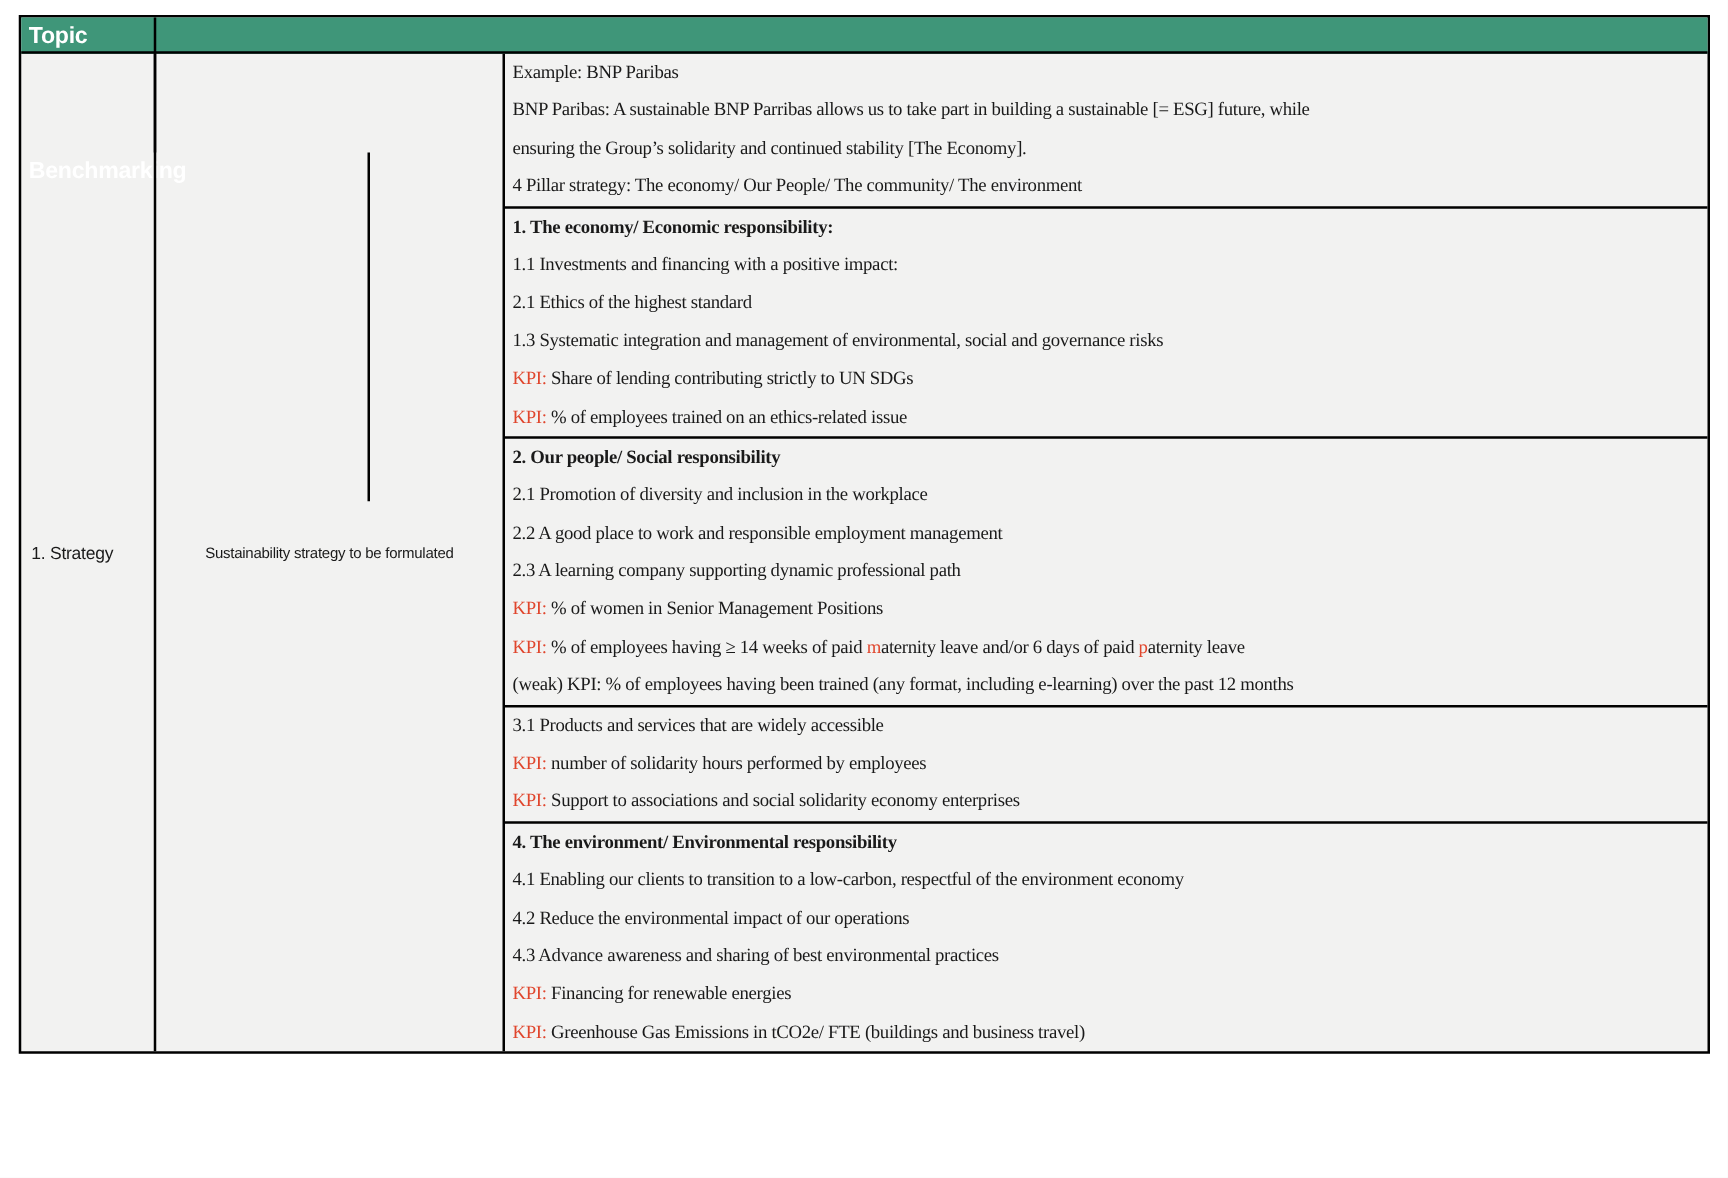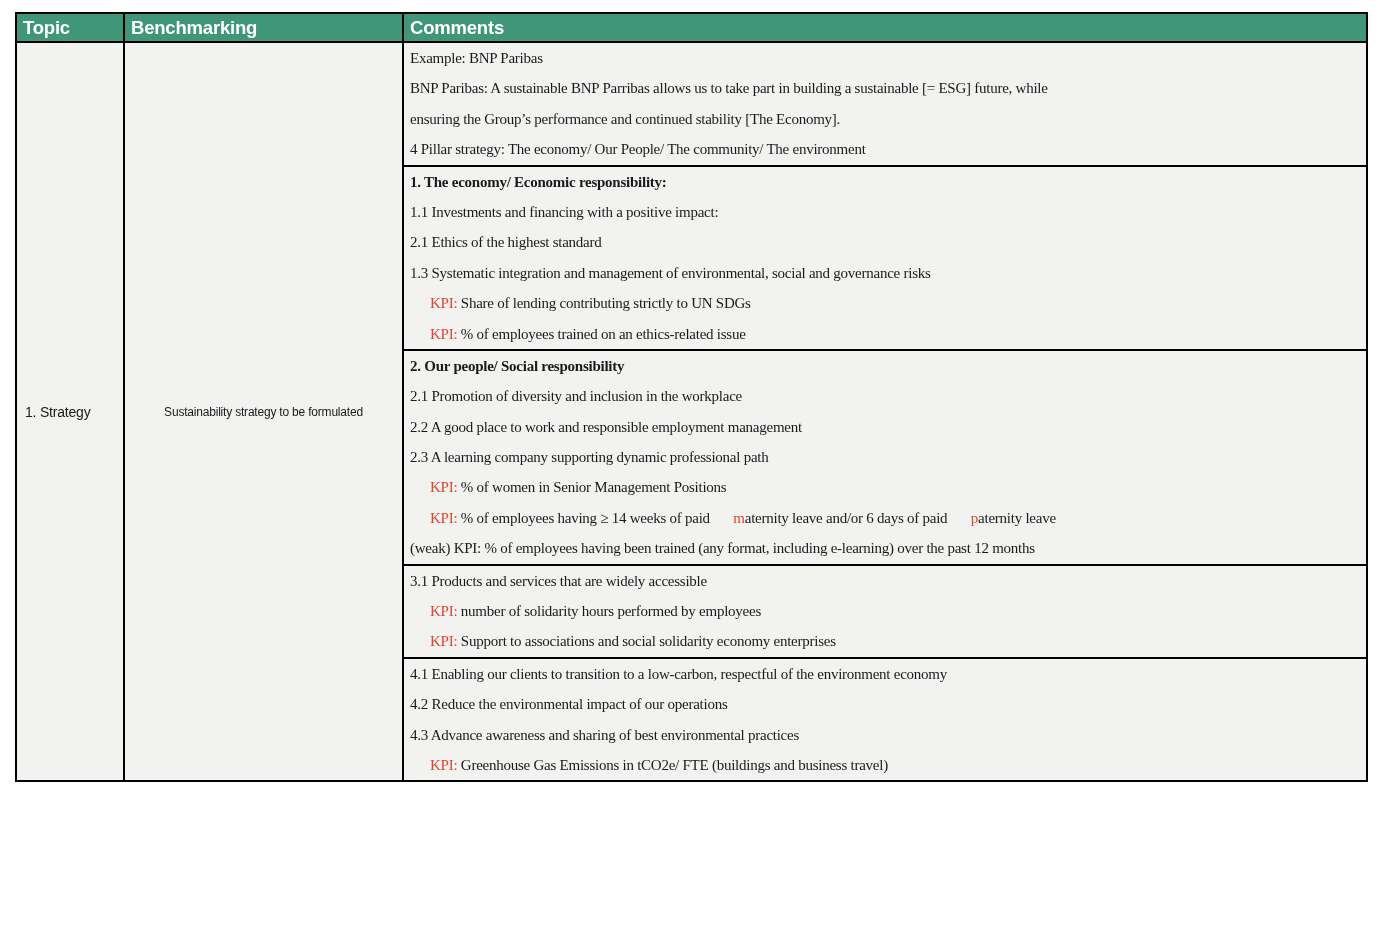--- a/index.html
+++ b/index.html
@@ -18,20 +18,21 @@
     position:absolute;left:15px;top:12px;width:1353px;
     border:2.5px solid var(--border);
     background:var(--body-bg);
     display:flex;flex-direction:column;
   }
 
   
   .header-row{
     display:flex;height:29px;background:var(--header-bg);
     border-bottom:2px solid var(--border);
+    flex-direction:column;
   }
   .header-cell{
     color:var(--header-fg);font-weight:bold;font-size:18.5px;
     line-height:27px;padding-left:6px;letter-spacing:-0.2px;
     white-space:nowrap;overflow:hidden;
   }
   .col-topic{width:108px;flex:0 0 108px;border-right:2px solid var(--border);}
   .col-bench{width:279px;flex:0 0 279px;border-right:2px solid var(--border);}
   .col-comments{flex:1 1 auto;min-width:0;}
 
@@ -48,39 +49,39 @@
   .cell-comments{display:flex;flex-direction:column;}
 
   .section{border-bottom:2px solid var(--border);}
   .section:last-child{border-bottom:none;}
   .line{
     height:30.4px;line-height:30.4px;font-size:15px;
     padding-left:6px;letter-spacing:-0.25px;
     white-space:nowrap;overflow:hidden;font-family:Liberation Serif, serif;
   }
   .line span.bold{font-weight:bold;}
-  .line span.red{color:var(--kpi-red);margin-left:20px;}
+  .line span.red{color:var(--kpi-red);}
 </style>
 </head>
 <body>
 
 <div class="table">
   <div class="header-row">
     <div class="header-cell col-topic">Topic</div>
     <div class="header-cell col-bench">Benchmarking</div>
     <div class="header-cell col-comments">Comments</div>
   </div>
   <div class="body-row">
     <div class="cell-topic col-topic">1. Strategy</div>
     <div class="cell-bench col-bench">Sustainability strategy to be formulated</div>
     <div class="cell-comments col-comments">
         <div class="section">
           <div class="line"><span>Example: BNP Paribas</span></div>
           <div class="line"><span>BNP Paribas: A sustainable BNP Parribas allows us to take part in building a sustainable [= ESG] future, while</span></div>
-          <div class="line"><span>ensuring the Group’s performance and continued stability [The Economy].</span></div>
+          <div class="line"><span>ensuring the Group’s solidarity and continued stability [The Economy].</span></div>
           <div class="line"><span>4 Pillar strategy: The economy/ Our People/ The community/ The environment</span></div>
         </div>
         <div class="section">
           <div class="line"><span class="bold">1. The economy/ Economic responsibility:</span></div>
           <div class="line"><span>1.1 Investments and financing with a positive impact:</span></div>
           <div class="line"><span>2.1 Ethics of the highest standard</span></div>
           <div class="line"><span>1.3 Systematic integration and management of environmental, social and governance risks</span></div>
           <div class="line"><span class="red">KPI:</span><span> Share of lending contributing strictly to UN SDGs</span></div>
           <div class="line"><span class="red">KPI:</span><span> % of employees trained on an ethics-related issue</span></div>
         </div>
@@ -92,20 +93,22 @@
           <div class="line"><span class="red">KPI:</span><span> % of women in Senior Management Positions</span></div>
           <div class="line"><span class="red">KPI:</span><span> % of employees having ≥ 14 weeks of paid </span><span class="red">m</span><span>aternity leave and/or 6 days of paid </span><span class="red">p</span><span>aternity leave</span></div>
           <div class="line"><span>(weak) KPI: % of employees having been trained (any format, including e-learning) over the past 12 months</span></div>
         </div>
         <div class="section">
           <div class="line"><span>3.1 Products and services that are widely accessible</span></div>
           <div class="line"><span class="red">KPI:</span><span> number of solidarity hours performed by employees</span></div>
           <div class="line"><span class="red">KPI:</span><span> Support to associations and social solidarity economy enterprises</span></div>
         </div>
         <div class="section">
+          <div class="line"><span class="bold">4. The environment/ Environmental responsibility</span></div>
           <div class="line"><span>4.1 Enabling our clients to transition to a low-carbon, respectful of the environment economy</span></div>
           <div class="line"><span>4.2 Reduce the environmental impact of our operations</span></div>
           <div class="line"><span>4.3 Advance awareness and sharing of best environmental practices</span></div>
+          <div class="line"><span class="red">KPI:</span><span> Financing for renewable energies</span></div>
           <div class="line"><span class="red">KPI:</span><span> Greenhouse Gas Emissions in tCO2e/ FTE (buildings and business travel)</span></div>
         </div>
       </div>
   </div>
 </div>
 
 </body></html>

